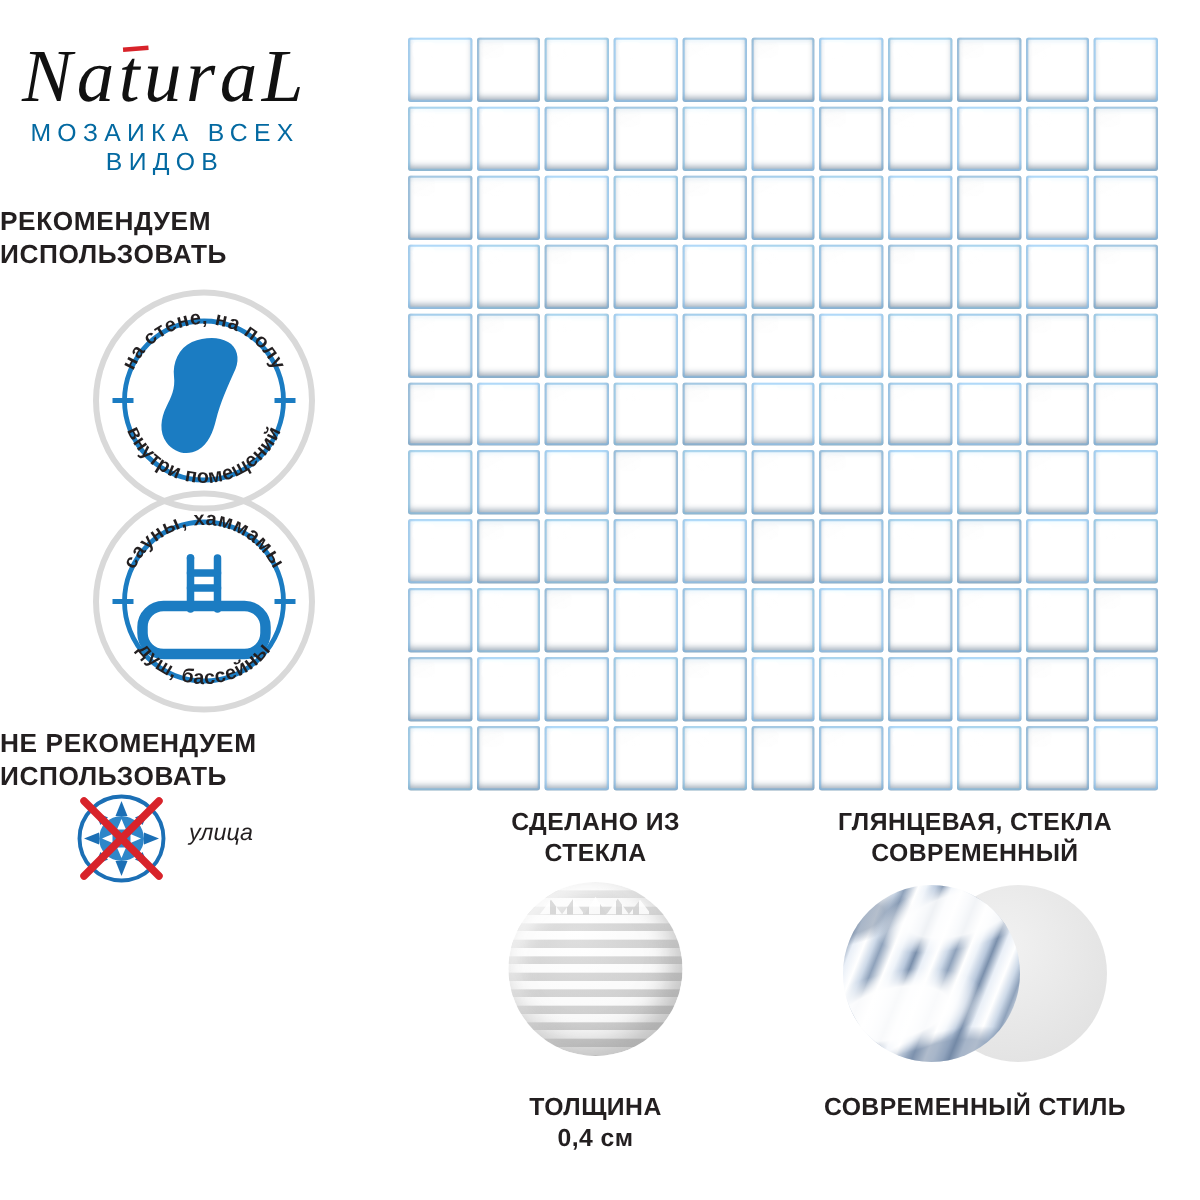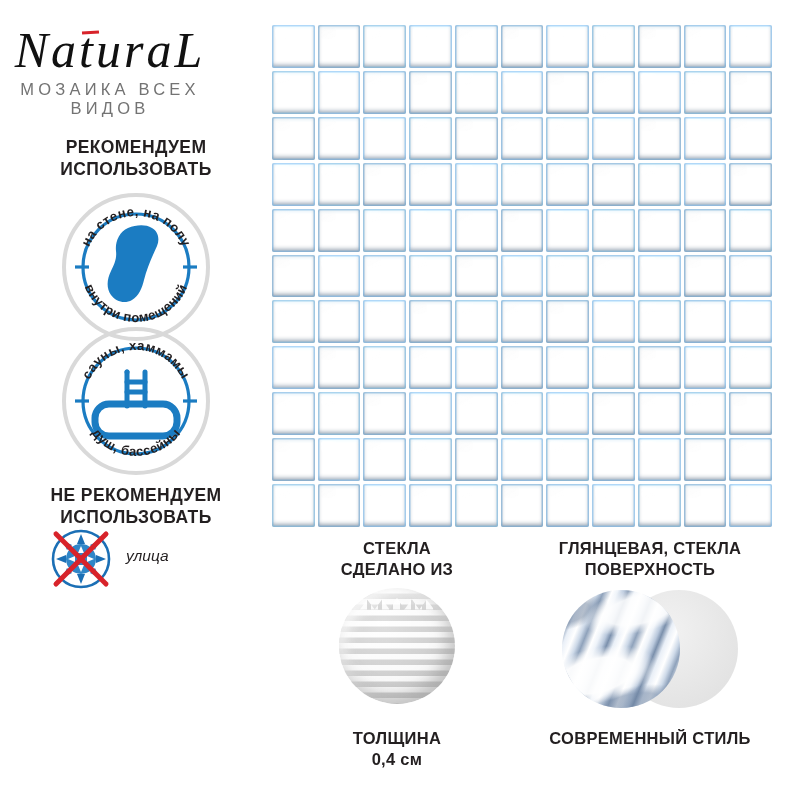--- a/index.html
+++ b/index.html
@@ -24,27 +24,27 @@
     position:relative;
     display:inline-block;
   }
   .logo-tick{
     position:absolute;
     width:17px;height:3px;background:#d8232a;
     left:50%;margin-left:-28px;top:7px;
     transform:rotate(-4deg);
   }
   .logo-sub{
-    font-size:16.5px;letter-spacing:4.2px;color:#737373;
+    font-size:16.5px;letter-spacing:4.2px;color:#0369a1;
     margin-top:4px;font-weight:400;
   }
 
   
   .side-head{
-    position:absolute;left:0;width:272px;text-align:center;
+    position:absolute;left:0;width:272px;text-align:left;
     font-size:17.5px;font-weight:700;color:#231f20;letter-spacing:.4px;
     line-height:1.28;
   }
   .side-head.rec{top:136px;}
   .side-head.norec{top:484px;}
 
   
   .badge{position:absolute;width:150px;height:150px;left:61px;}
   .badge.b1{top:192px;}
   .badge.b2{top:326px;}
@@ -370,38 +370,38 @@
       <div class="tile v2"></div>
       <div class="tile v4"></div>
       <div class="tile v1"></div>
       <div class="tile v3"></div>
       <div class="tile v2"></div>
       <div class="tile v1"></div>
   </div>
 
   <div class="feat feat-glass">
     <div class="cap">
+      <div>СДЕЛАНО ИЗ</div>
       <div>СТЕКЛА</div>
-      <div>СДЕЛАНО ИЗ</div>
     </div>
     <div class="art">
       <div class="glass-ball">
         <div class="notch"></div>
       </div>
     </div>
     <div class="cap lower">
       <div>ТОЛЩИНА</div>
       <div>0,4 см</div>
     </div>
   </div>
 
   <div class="feat feat-gloss">
     <div class="cap">
       <div>ГЛЯНЦЕВАЯ, СТЕКЛА</div>
-      <div>ПОВЕРХНОСТЬ</div>
+      <div>СОВРЕМЕННЫЙ</div>
     </div>
     <div class="art">
       <div class="circ-pair">
         <div class="circ-plain"></div>
         <div class="circ-marble">
           <div class="swirl"></div>
         </div>
       </div>
     </div>
     <div class="cap lower">

